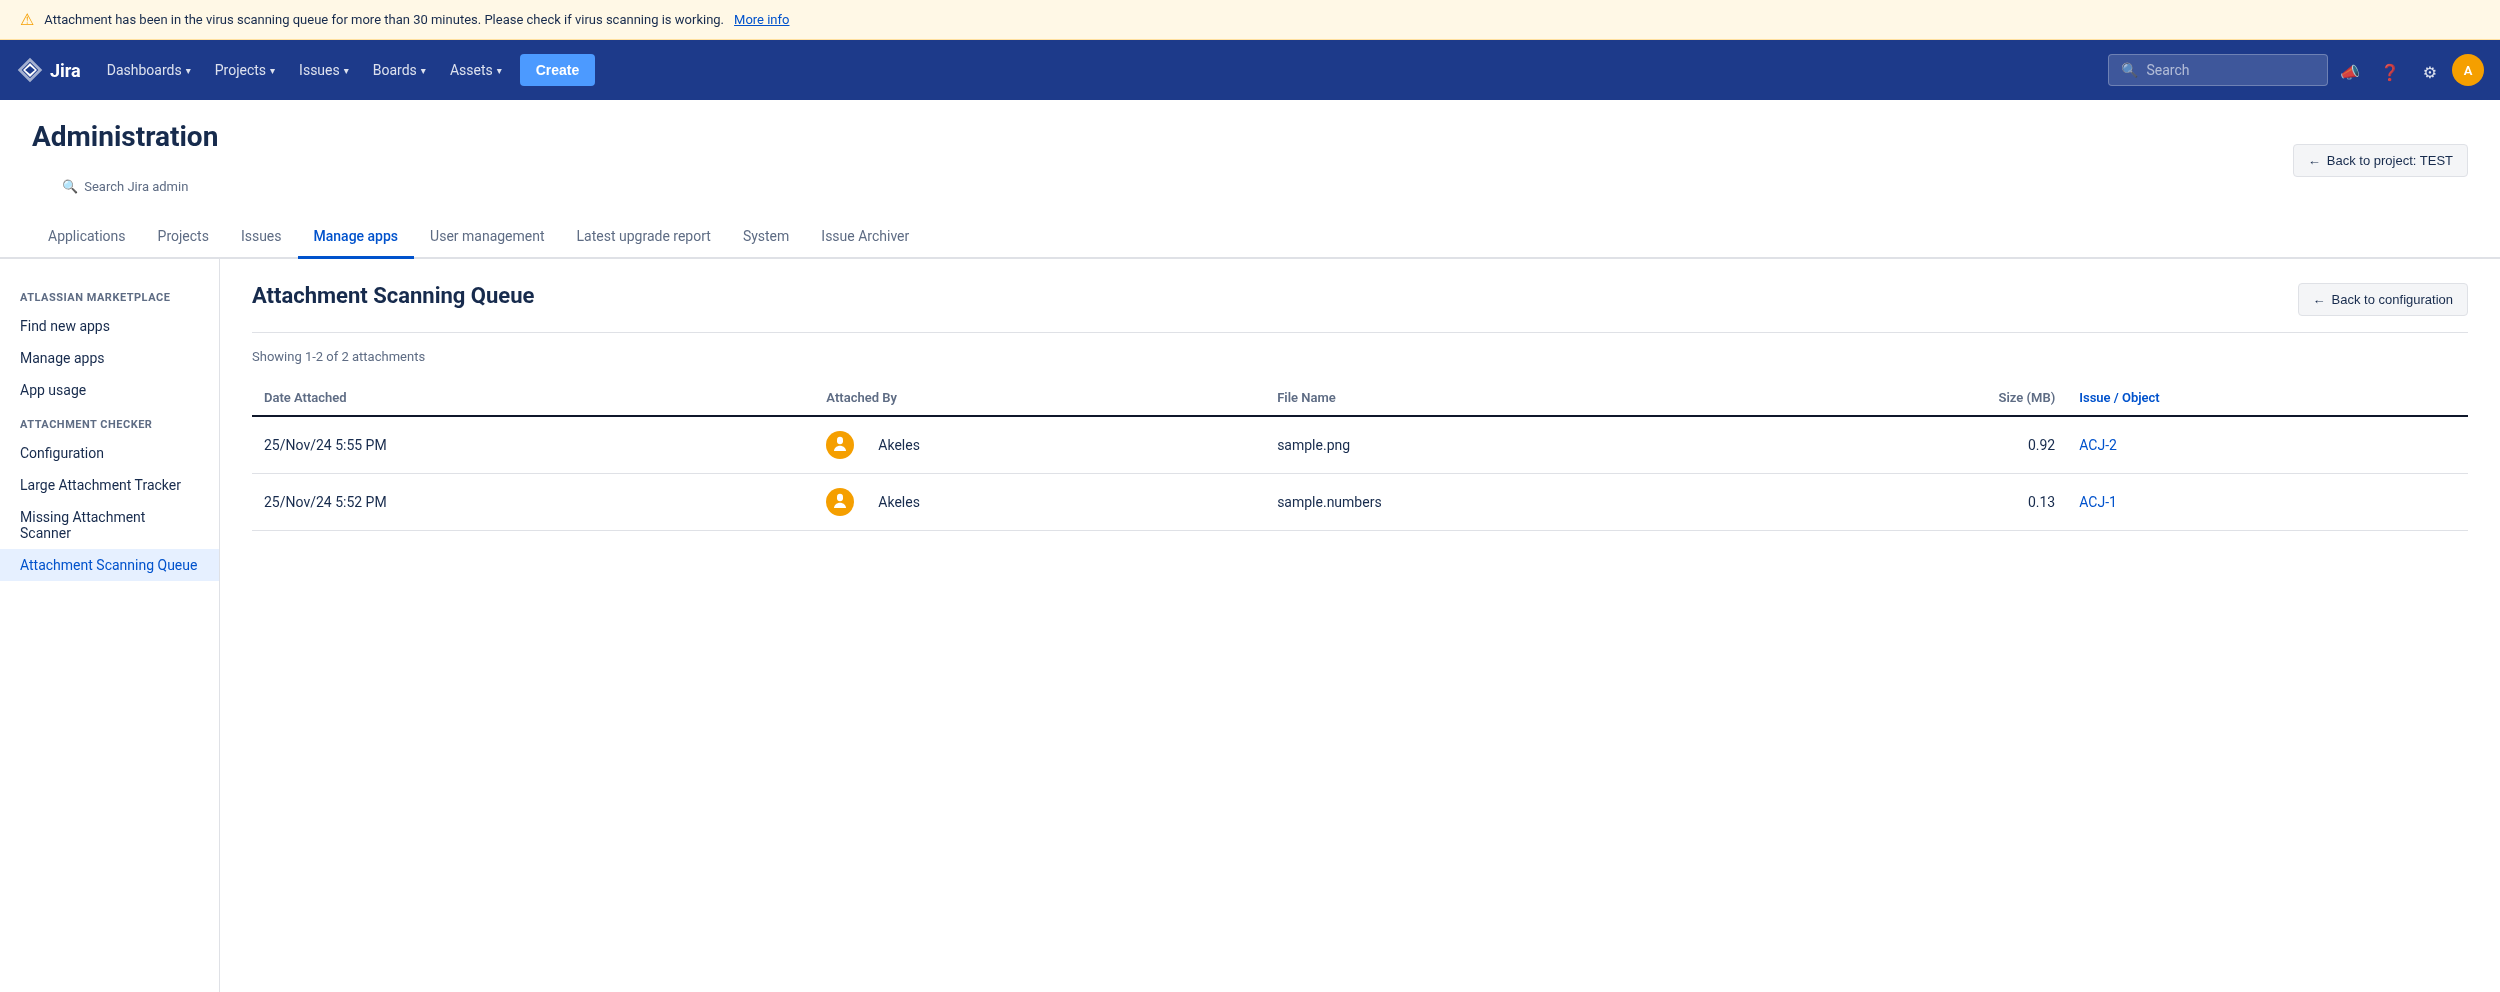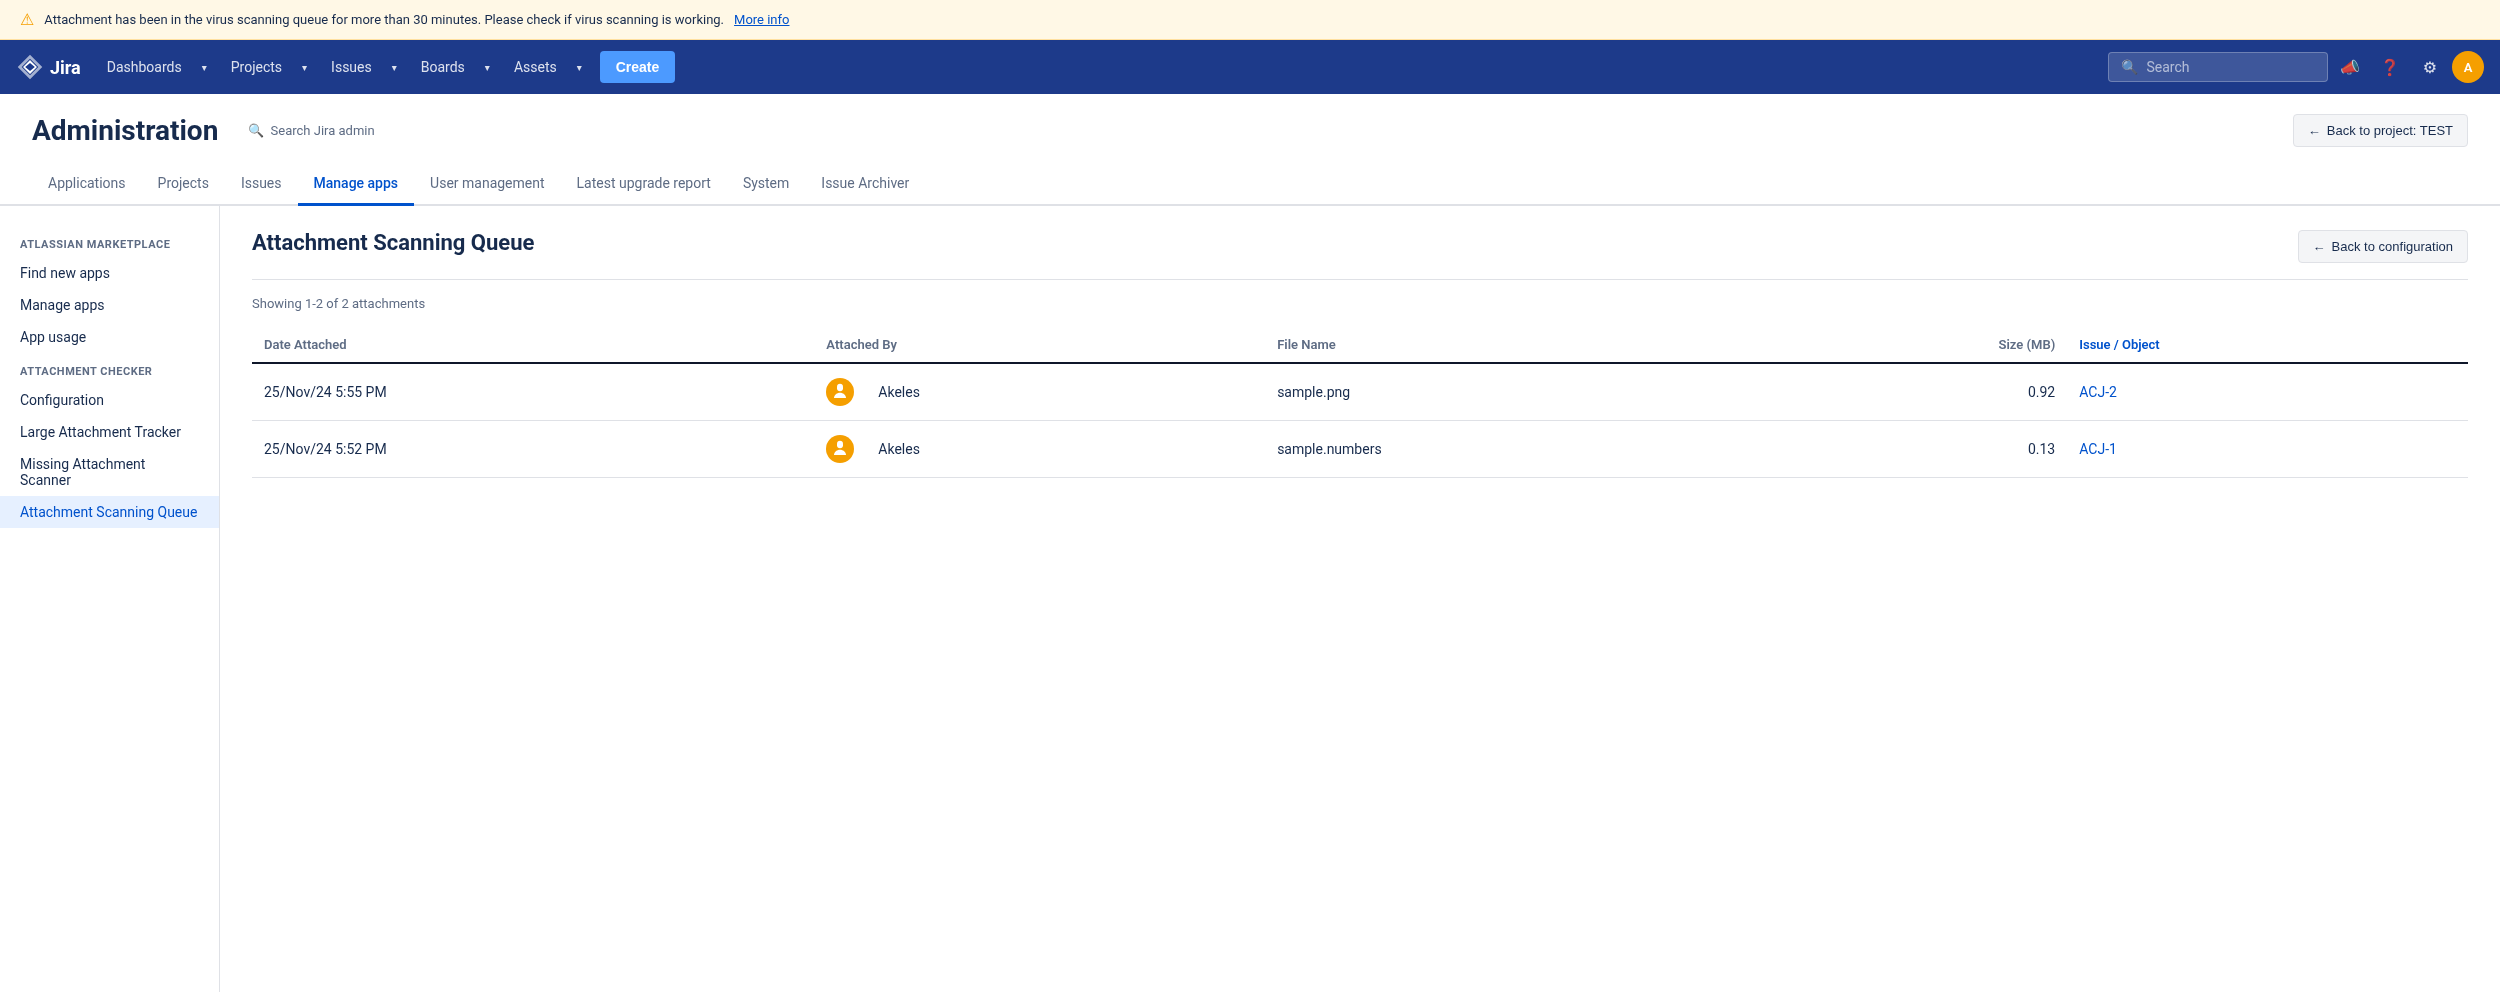--- a/index.html
+++ b/index.html
@@ -16,23 +16,22 @@
       font-size: 13px;
       color: #172b4d;
     }
     .warning-icon { color: #f59f00; font-size: 16px; }
     .warning-link { color: #0052cc; text-decoration: underline; cursor: pointer; }
 
     
     .top-nav {
       background: #1d3a8a;
       display: flex;
-      align-items: center;
-      padding: 0 16px;
-      height: 54px;
+      padding: 14px 16px;
+      height: 60px;
       gap: 4px;
     }
     .jira-logo {
       display: flex;
       align-items: center;
       gap: 6px;
       color: white;
       font-weight: 700;
       font-size: 18px;
       margin-right: 12px;
@@ -42,21 +41,21 @@
       width: 28px;
       height: 28px;
     }
     .nav-item {
       color: rgba(255,255,255,0.85);
       padding: 8px 10px;
       border-radius: 4px;
       cursor: pointer;
       display: flex;
       align-items: center;
-      gap: 20px;
+      gap: 4px;
       font-size: 14px;
       white-space: nowrap;
     }
     .nav-item .chevron { font-size: 10px; }
     .create-btn {
       background: #4c9aff;
       color: white;
       padding: 8px 16px;
       border-radius: 4px;
       cursor: pointer;
@@ -108,20 +107,21 @@
     .admin-header {
       padding: 20px 32px 0 32px;
       display: flex;
       align-items: center;
       justify-content: space-between;
     }
     .admin-title-area {
       display: flex;
       align-items: center;
       gap: 20px;
+      flex-direction: column;
     }
     .admin-title {
       font-size: 28px;
       font-weight: 700;
       color: #172b4d;
     }
     .search-jira-admin {
       display: flex;
       align-items: center;
       gap: 6px;

